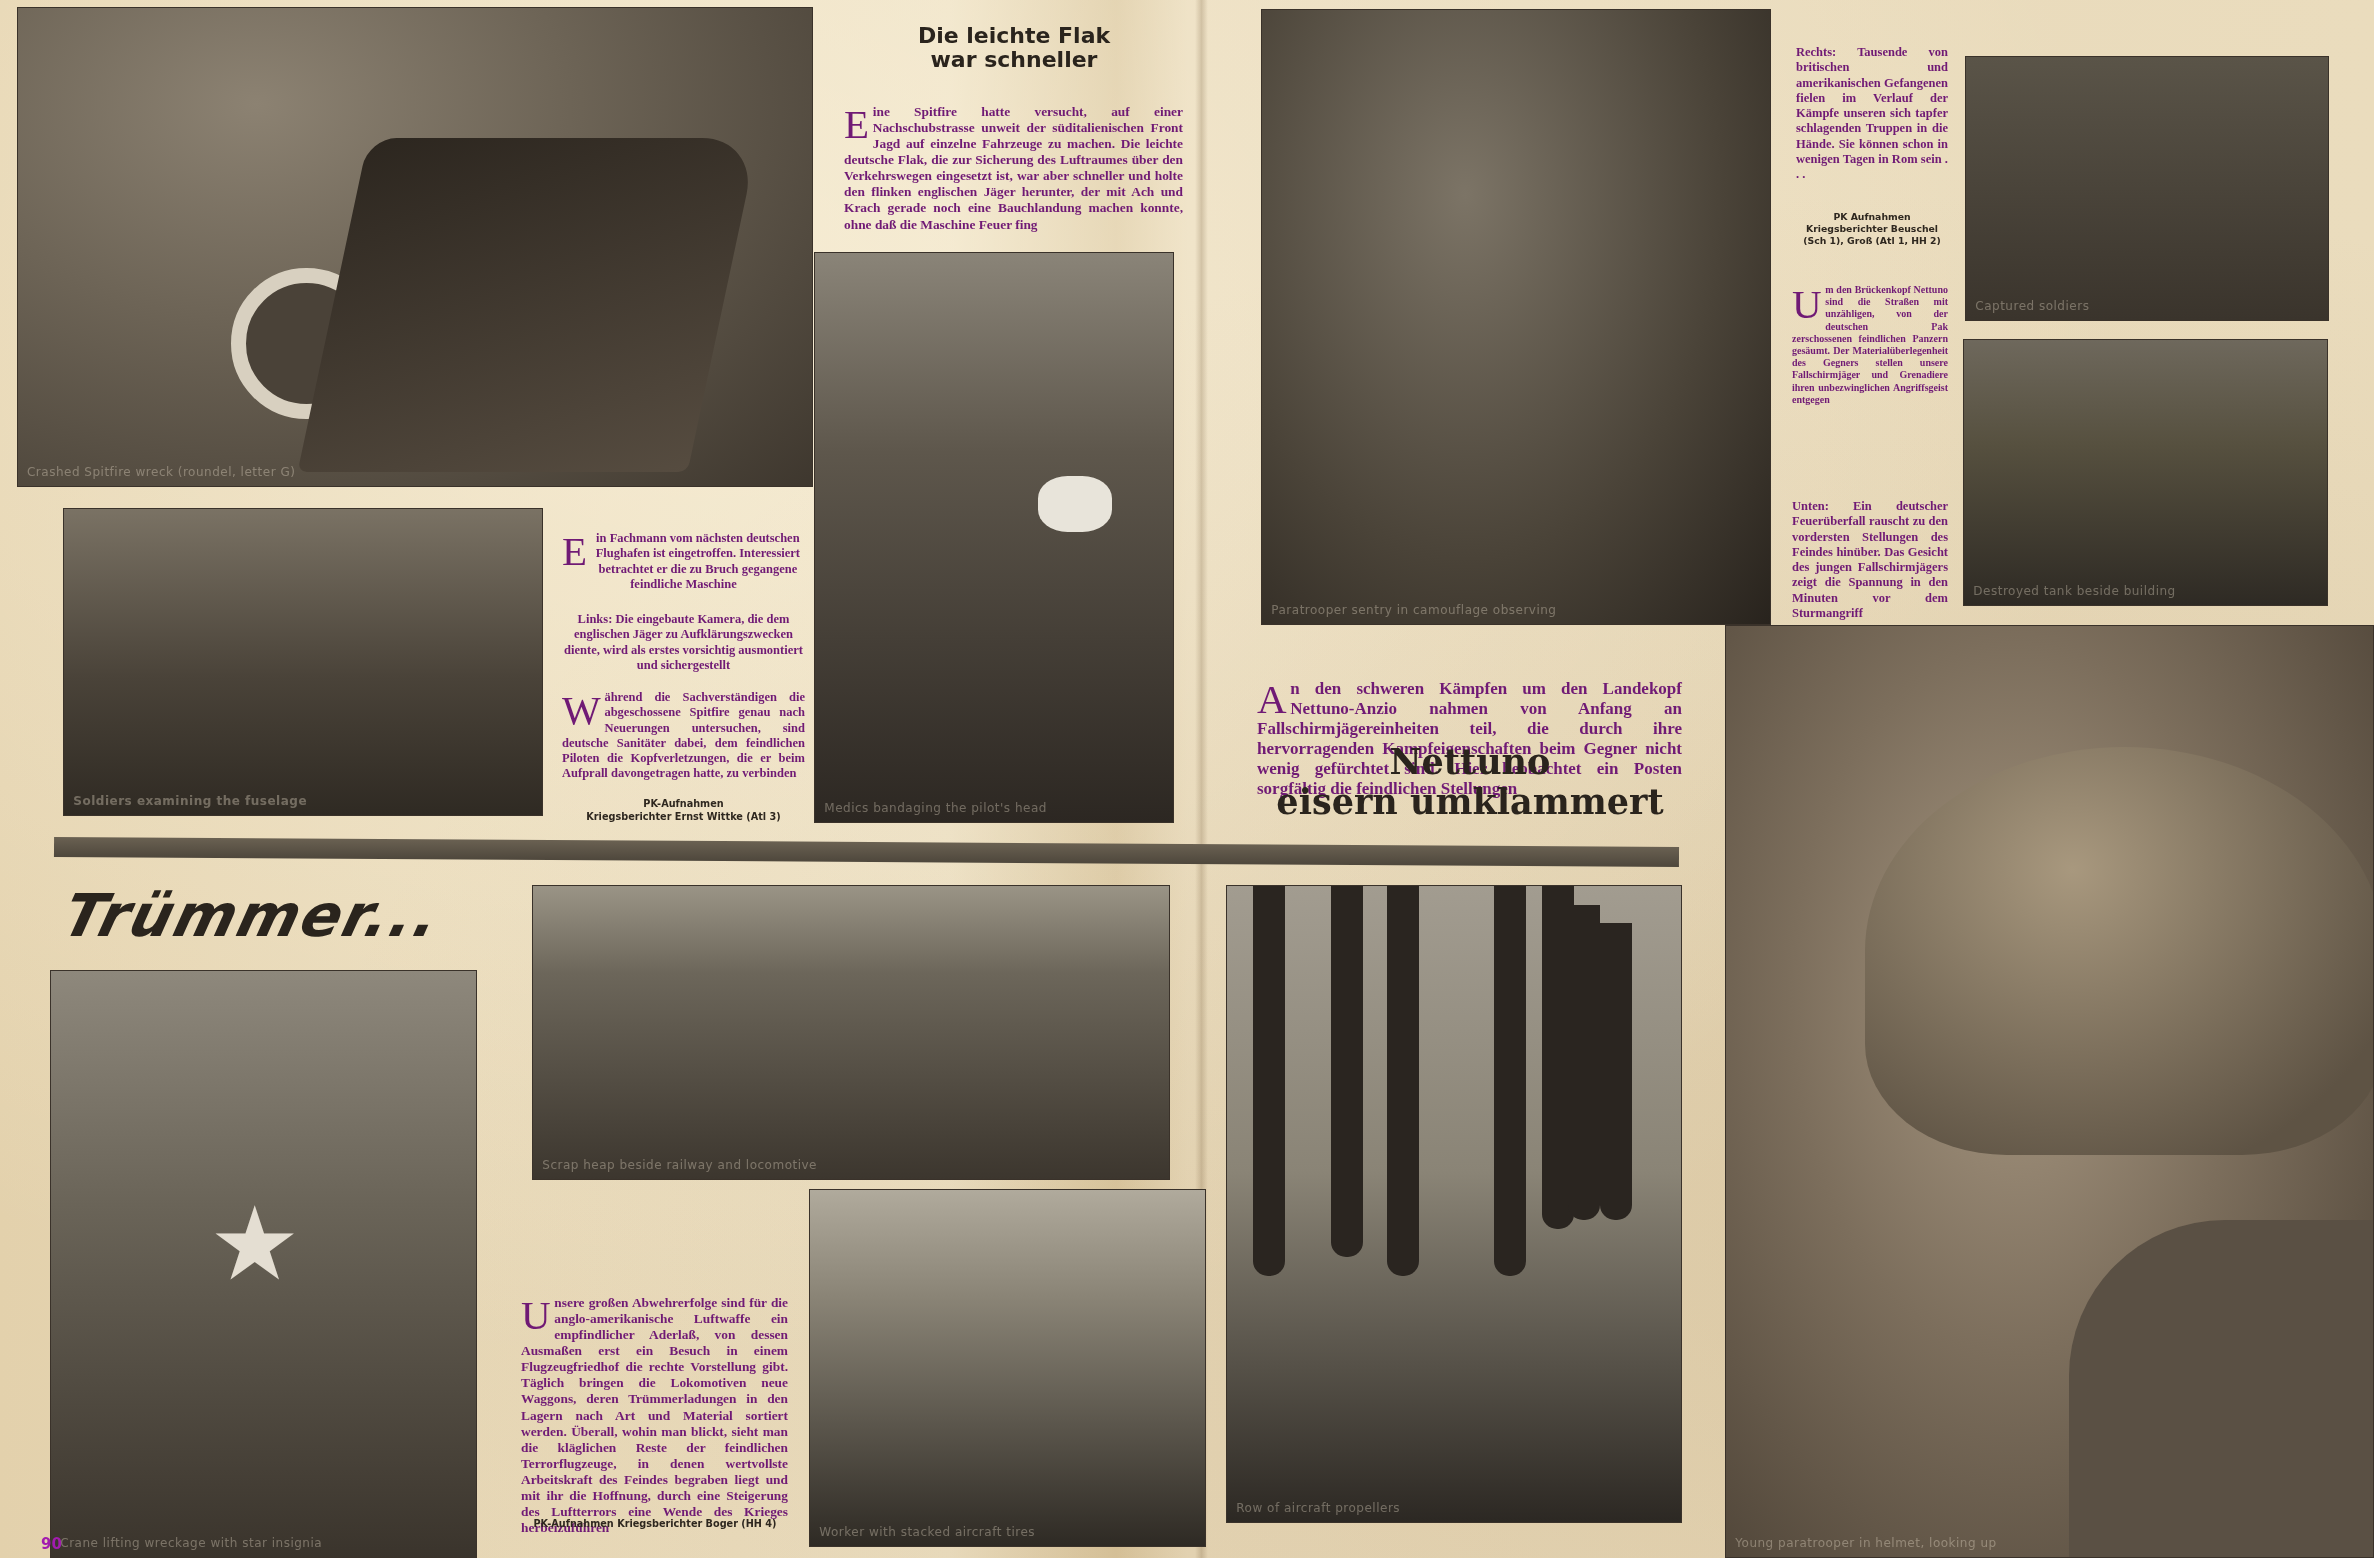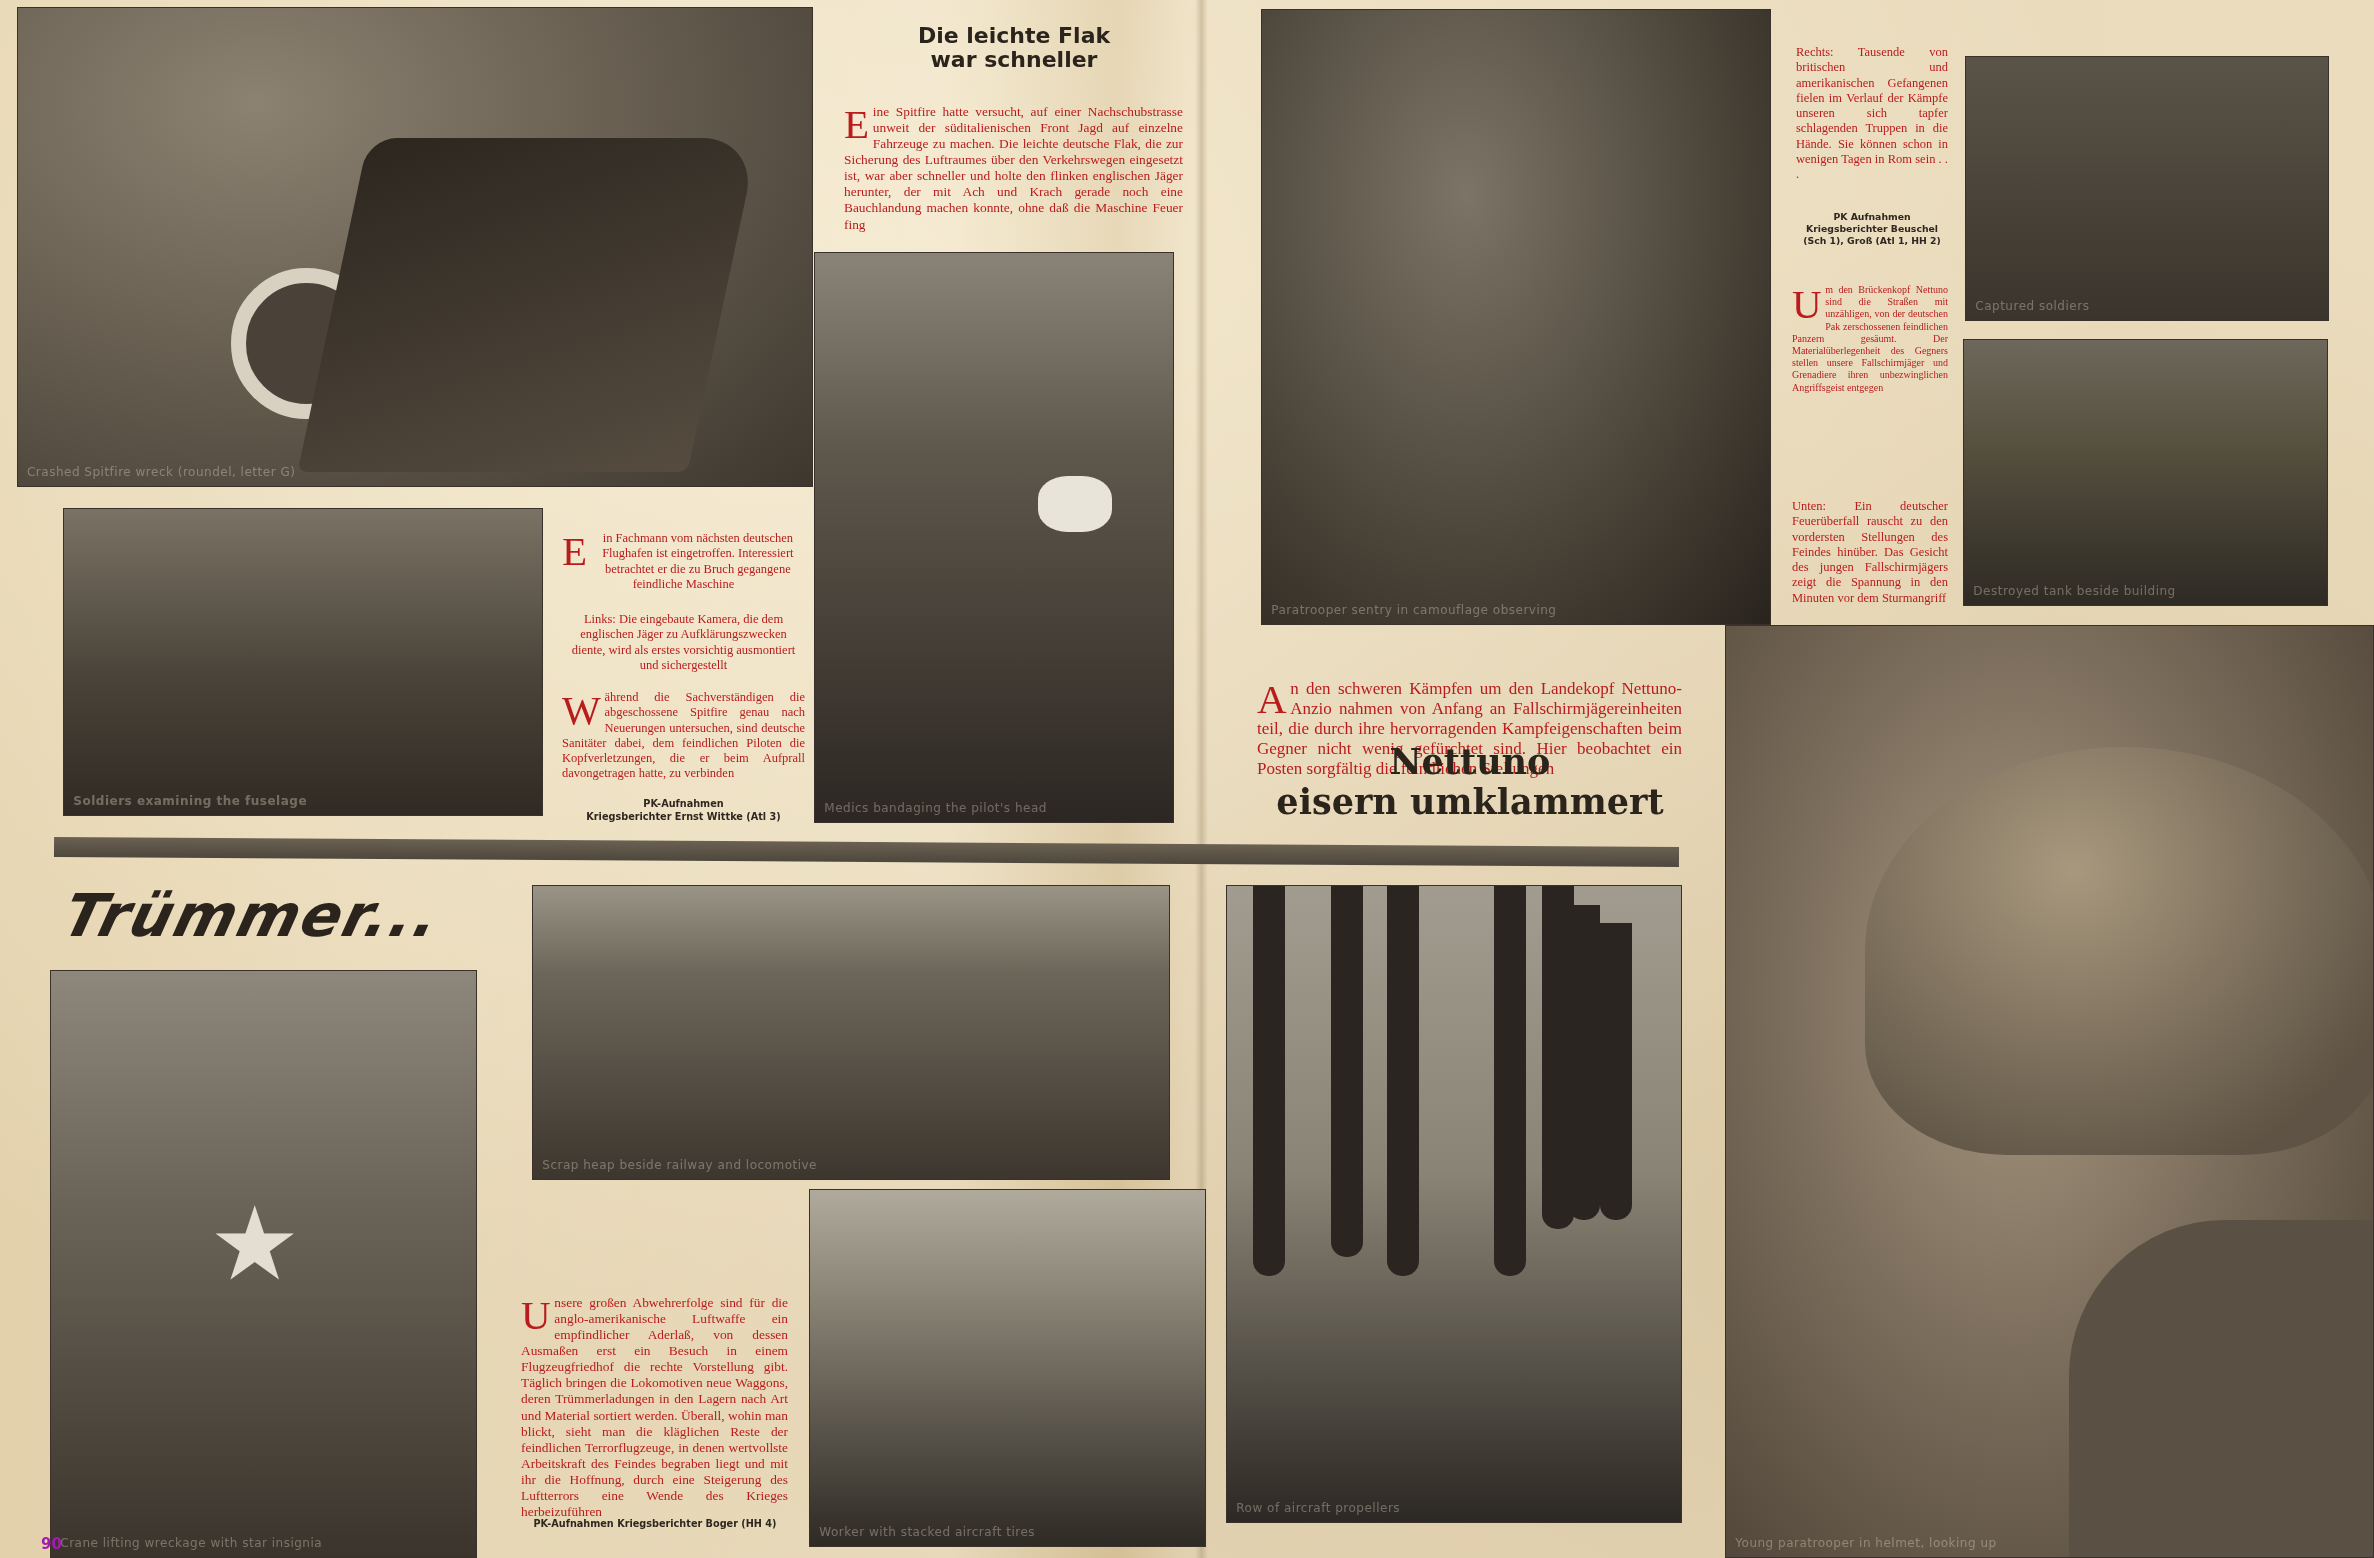--- a/index.html
+++ b/index.html
@@ -73,22 +73,23 @@
     font-size: 59px;
     color: #2a241d;
     transform: skewX(-14deg);
     letter-spacing: 1.9px;
   }
   .body-text {
     position: absolute;
     font-size: 14.4px;
     line-height: 1.22;
     text-align: justify;
-    color: #b91c1c;
+    color: #701a75;
     hyphens: auto;
+    font-weight: bold;
   }
   .body-text.center { text-align: center; }
   .dropcap::first-letter {
     float: left; font-size: 41px; line-height: 0.85;
     padding: 2.8px 3.7px 0 0; font-weight: normal;
   }
   .credit {
     position: absolute;
     font-family: "DejaVu Sans", sans-serif;
     font-size: 9.7px; font-weight: bold;

